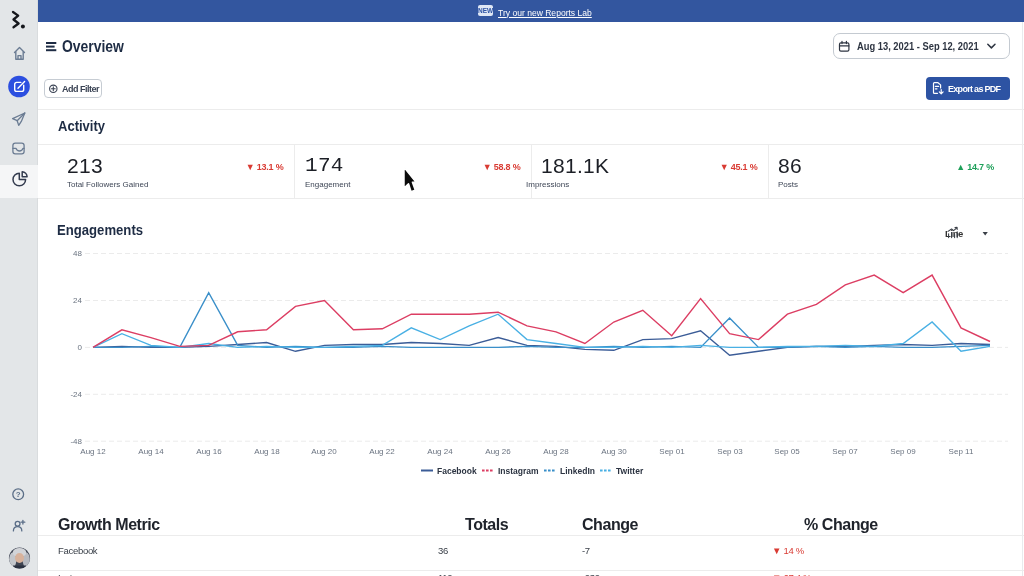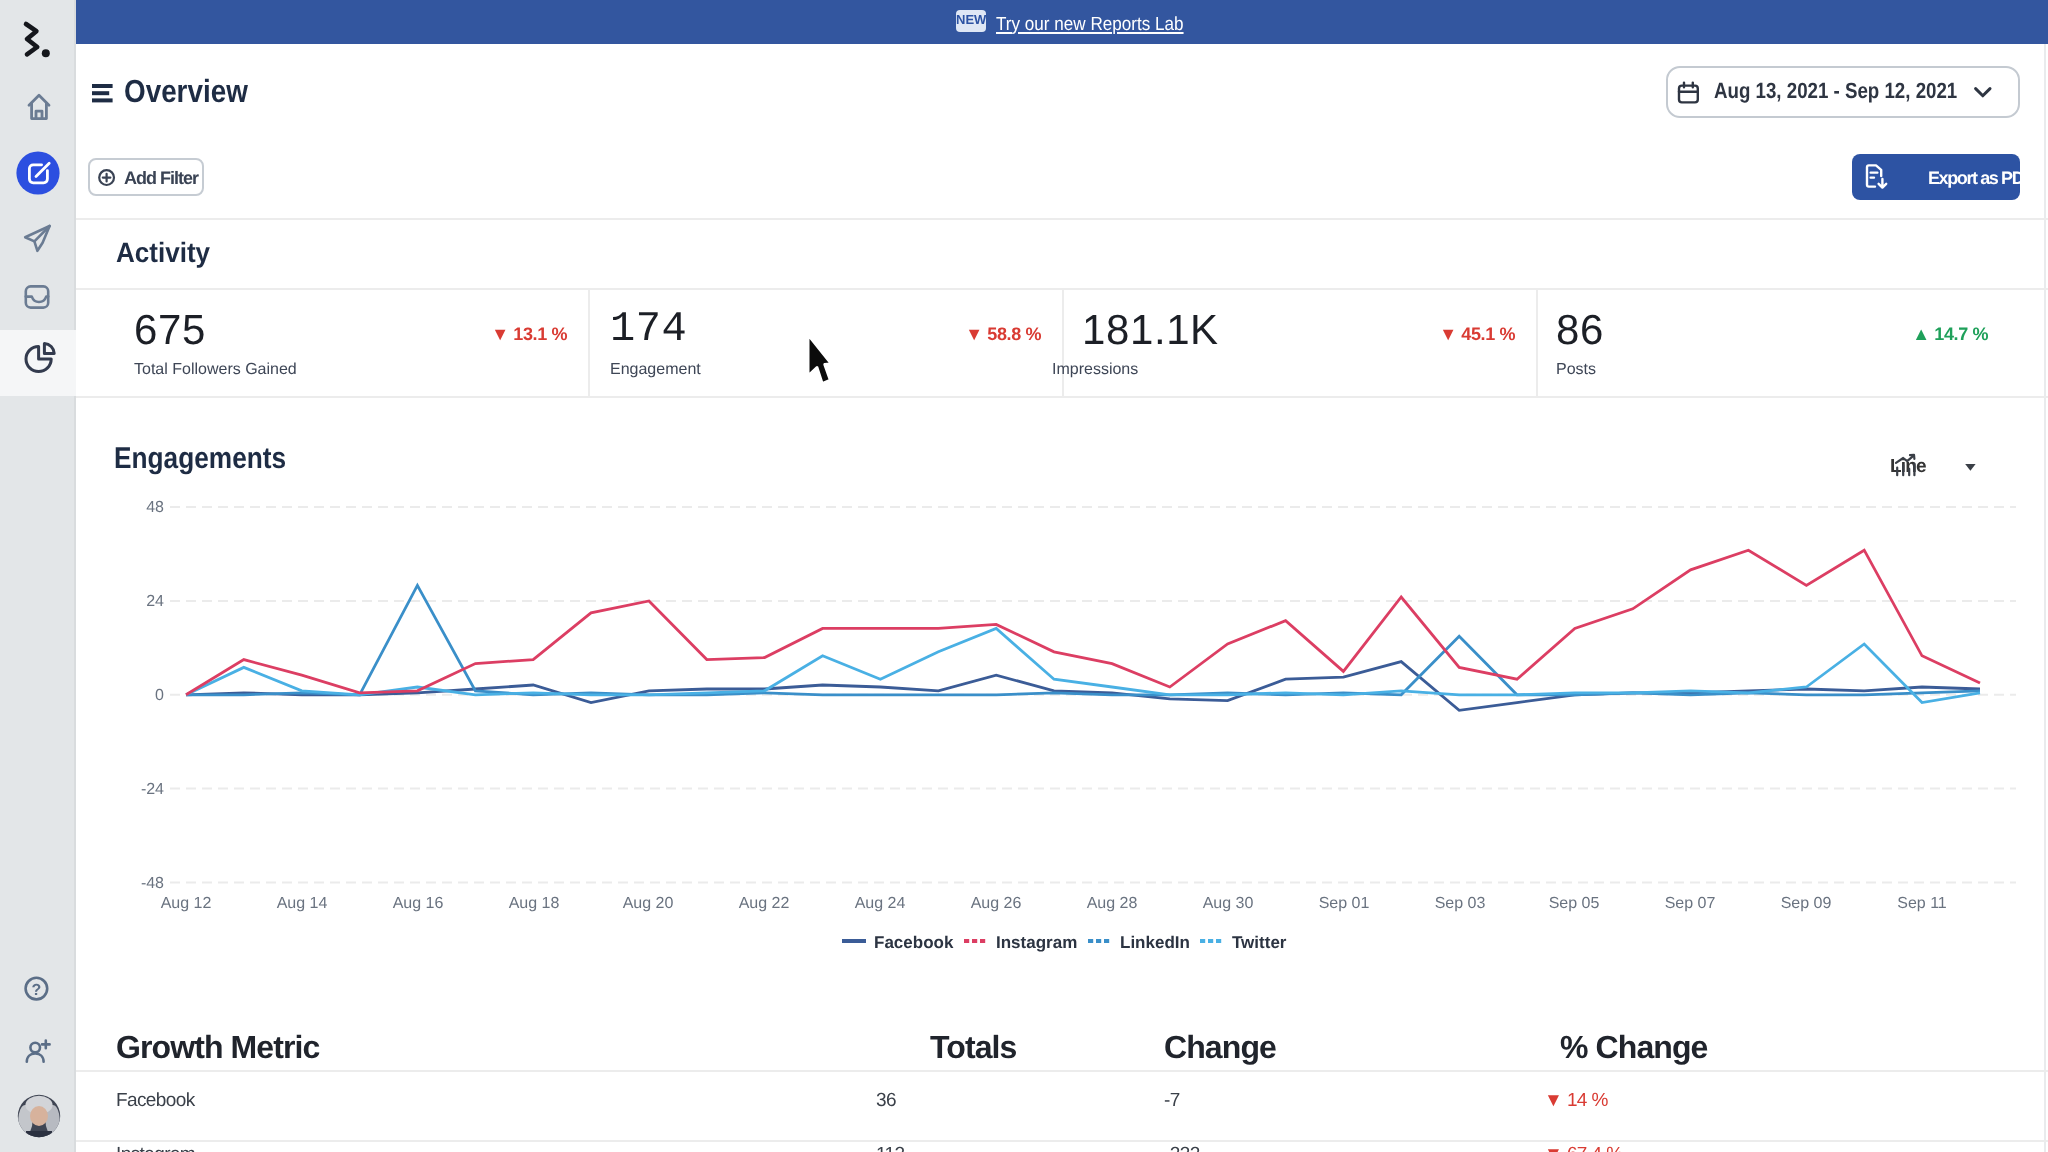--- a/index.html
+++ b/index.html
@@ -20,21 +20,21 @@
 
 
 .overview { left:62px; top:38px; color:#1e2c44; font-size:16px; font-weight:bold; transform:scaleX(0.87); transform-origin:0 0; }
 .dateBtn { left:833px; top:33px; width:177px; height:26px; border:1px solid #c4cad1; border-radius:7px; background:#fff; }
 .dateTxt { left:857px; top:40px; font-size:11px; white-space:nowrap; font-weight:bold; color:#2e3542; transform:scaleX(0.85); transform-origin:0 0; }
 
 
 .addFilter { left:44px; top:79px; width:58px; height:19px; border:1px solid #c6ccd3; border-radius:4px; background:#fff; }
 .addFilterTxt { left:62px; top:84px; font-size:9px; letter-spacing:-0.5px; white-space:nowrap; color:#3a4354; font-weight:bold; }
 .exportBtn { left:926px; top:77px; width:84px; height:23px; background:#2d53a3; border-radius:4px; }
-.exportTxt { left:948px; top:84px; font-size:9px; letter-spacing:-0.7px; white-space:nowrap; color:#fff; font-weight:bold;margin-left:16px; }
+.exportTxt { left:948px; top:84px; font-size:9px; letter-spacing:-0.7px; white-space:nowrap; color:#fff; font-weight:bold; }
 
 
 .hr { left:38px; width:986px; height:1px; background:#ececec; }
 .activityTitle { left:58px; top:118px; color:#1e2c44; font-size:14px; font-weight:bold; transform:scaleX(0.93); transform-origin:0 0; }
 .engTitle { left:57px; top:221px; color:#1e2c44; font-size:15px; font-weight:bold; transform:scaleX(0.875); transform-origin:0 0; }
 .lineCtl { left:945px; top:228px; font-size:9.5px; letter-spacing:-0.4px; color:#333; font-weight:bold; }
 
 
 .cardnum { top:154px; font-size:21px; color:#1c1f26; letter-spacing:0.3px; }
 .cardlab { top:180px; font-size:8px; color:#3e4656; }
@@ -68,21 +68,21 @@
 
   <div class="abs hr" style="top:109px;"></div>
   <div class="abs activityTitle">Activity</div>
 
   <div class="abs hr" style="top:144px;"></div>
   <div class="abs hr" style="top:198px;"></div>
   <div class="abs vdiv" style="left:294px;"></div>
   <div class="abs vdiv" style="left:531px;"></div>
   <div class="abs vdiv" style="left:768px;"></div>
 
-  <div class="abs cardnum" style="left:67px;">675</div>
+  <div class="abs cardnum" style="left:67px;">213</div>
   <div class="abs cardlab" style="left:67px;">Total Followers Gained</div>
   <div class="abs cardchg red" style="right:740.5px;">▼ 13.1 %</div>
 
   <div class="abs cardnum" style="left:305px;font-family:Liberation Mono, monospace;">174</div>
   <div class="abs cardlab" style="left:305px;">Engagement</div>
   <div class="abs cardchg red" style="right:503.5px;">▼ 58.8 %</div>
 
   <div class="abs cardnum" style="left:541px;">181.1K</div>
   <div class="abs cardlab" style="left:526px;">Impressions</div>
   <div class="abs cardchg red" style="right:266.5px;">▼ 45.1 %</div>
@@ -230,21 +230,21 @@
     </g>
 
     <path d="M982.6 232 H987.8 L985.2 235.4 Z" fill="#3a3f47"></path>
 
     <path d="M404 167.3 L404 188.1 L408.5 183.8 L411.1 191.8 L415.2 190.1 L412.4 182.2 L415.7 181.9 Z" fill="#0b0b0b" stroke="#fff" stroke-width="1.5" stroke-linejoin="round"></path>
   </svg>
 
   <div class="abs th" style="left:58px;">Growth Metric</div>
   <div class="abs th" style="left:438px;margin-left:27px;">Totals</div>
   <div class="abs th" style="left:582px;">Change</div>
-  <div class="abs th" style="left:780px;">% Change</div>
+  <div class="abs th" style="left:804px;">% Change</div>
   <div class="abs hr" style="top:535px;"></div>
   <div class="abs td" style="left:58px;">Facebook</div>
   <div class="abs td" style="left:438px;">36</div>
   <div class="abs td" style="left:582px;">-7</div>
   <div class="abs td" style="left:772px; font-size:9.5px; color:#d93b33;">▼ 14 %</div>
   <div class="abs hr" style="top:570px;"></div>
   <div class="abs td" style="left:58px; top:572px;">Instagram</div>
   <div class="abs td" style="left:438px; top:572px;">112</div>
   <div class="abs td" style="left:582px; top:572px;">-232</div>
   <div class="abs td" style="left:772px; top:572px; color:#d93b33;">▼ 67.4 %</div>

